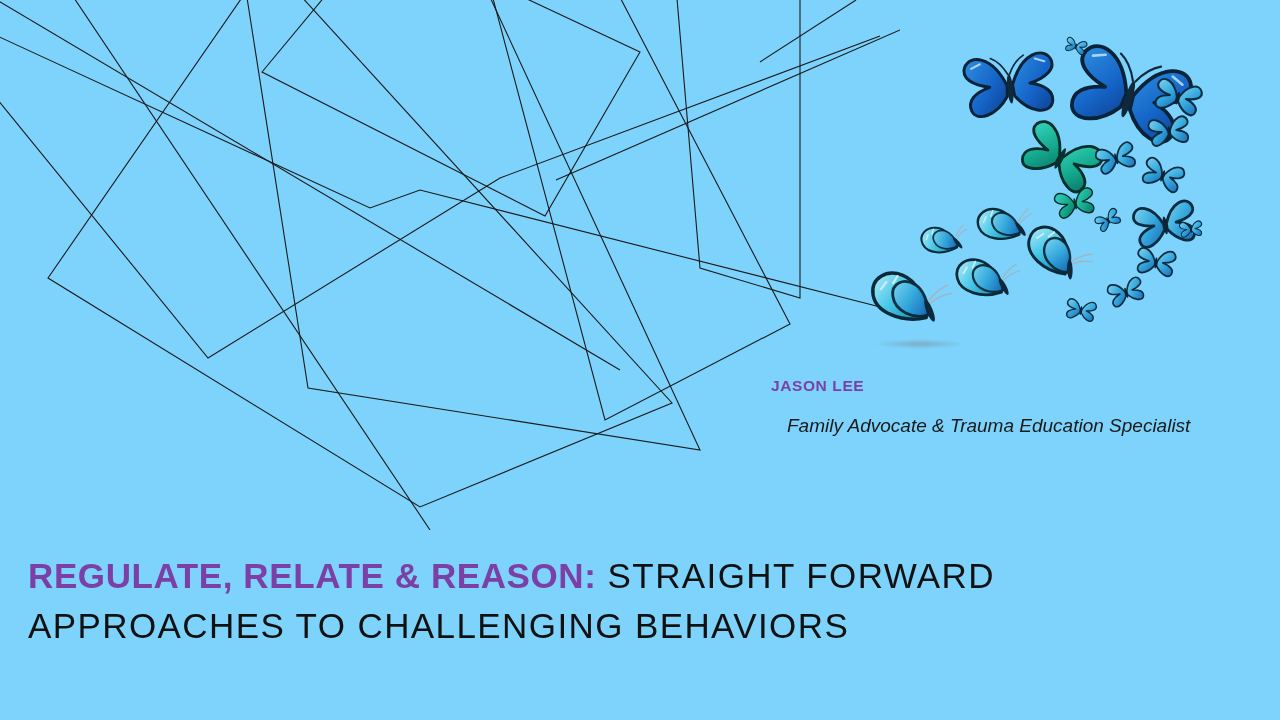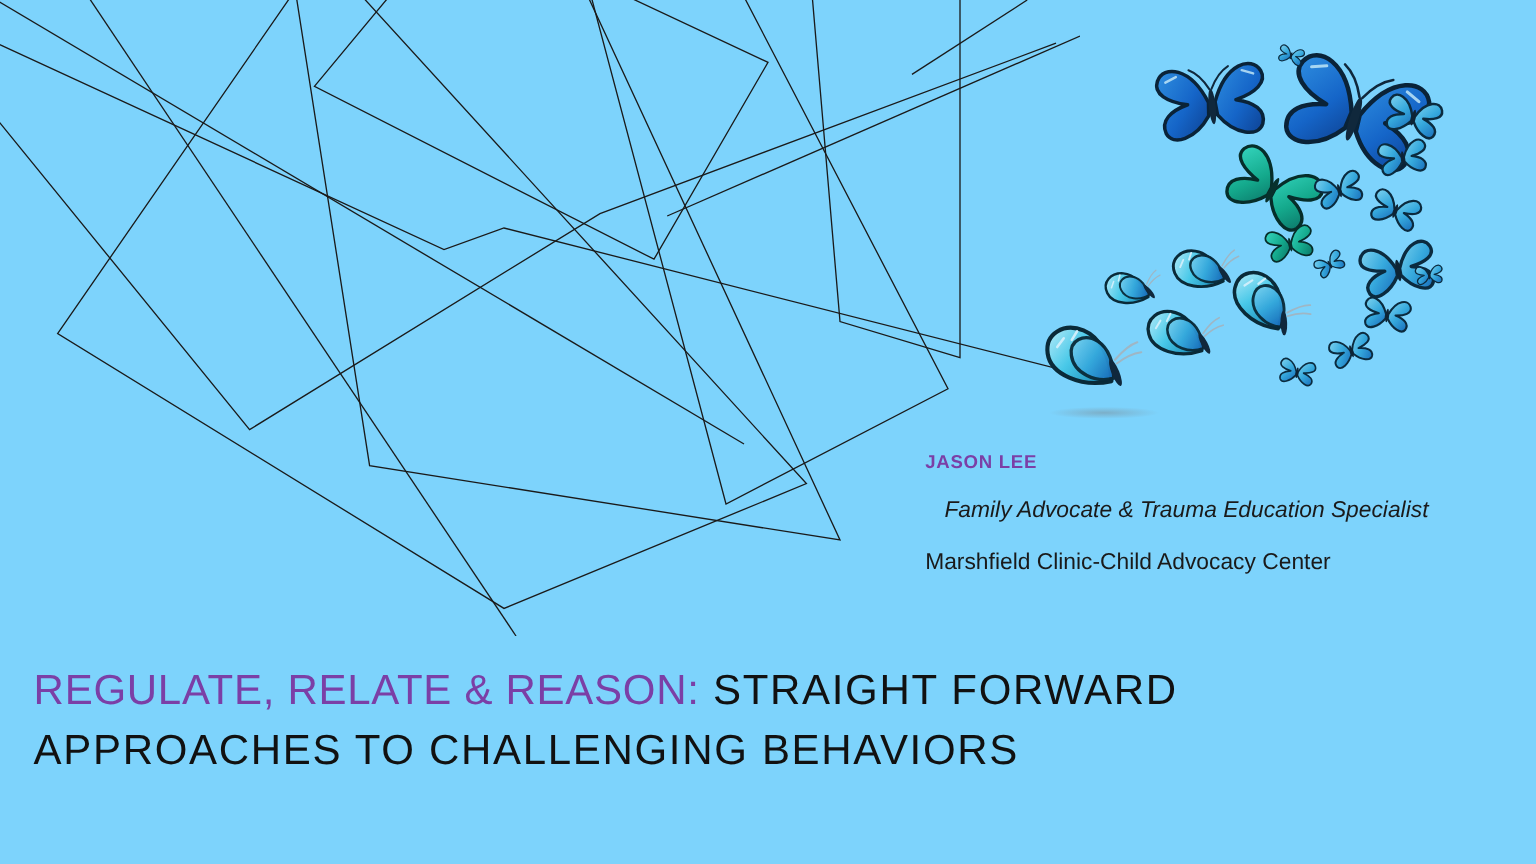--- a/index.html
+++ b/index.html
@@ -86,21 +86,21 @@
     top: 528px;
     width: 1180px;
     font-size: 35px;
     line-height: 1.42;
     letter-spacing: 1.4px;
     color: #111111;
     font-weight: 400;
   }
   #title .accent {
     color: #7B3FA6;
-    font-weight: normal;
+    font-weight: bold;
     letter-spacing: 0.6px;
   }
 </style>
 </head>
 <body>
 
 <div id="slide">
 
   <svg id="lineart" viewBox="0 0 900 530" preserveAspectRatio="none" aria-hidden="true">
 
@@ -213,20 +213,19 @@
 
     <use href="#bfSmall" x="196" y="268" width="34" height="28" transform="rotate(10 213 282)"></use>
     <use href="#bfSmall" x="226" y="180" width="28" height="24" transform="rotate(-30 240 192)"></use>
     <use href="#bfSmall" x="196" y="8" width="24" height="20" transform="rotate(16 208 18)"></use>
     <use href="#bfSmall" x="310" y="190" width="26" height="22" transform="rotate(-6 323 201)"></use>
   </svg>
 
   <div class="presenter">
     <div class="presenter-name">JASON LEE</div>
     <div class="presenter-role">Family Advocate &amp; Trauma Education Specialist</div>
-    <div class="presenter-org">Marshfield Clinic-Child Advocacy Center</div>
   </div>
 
   <h1 id="title">
     <span class="accent">REGULATE, RELATE &amp; REASON:</span><span> STRAIGHT FORWARD APPROACHES TO CHALLENGING BEHAVIORS</span>
   </h1>
 
 </div>
 
 </body></html>

